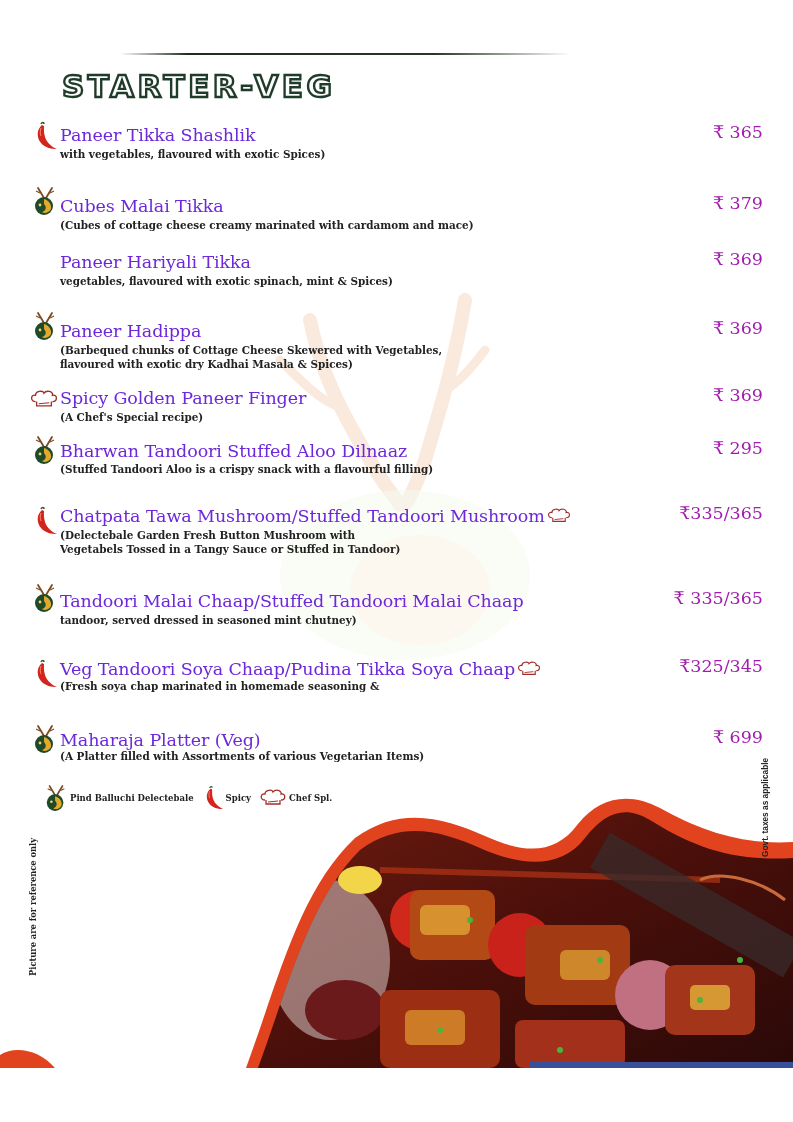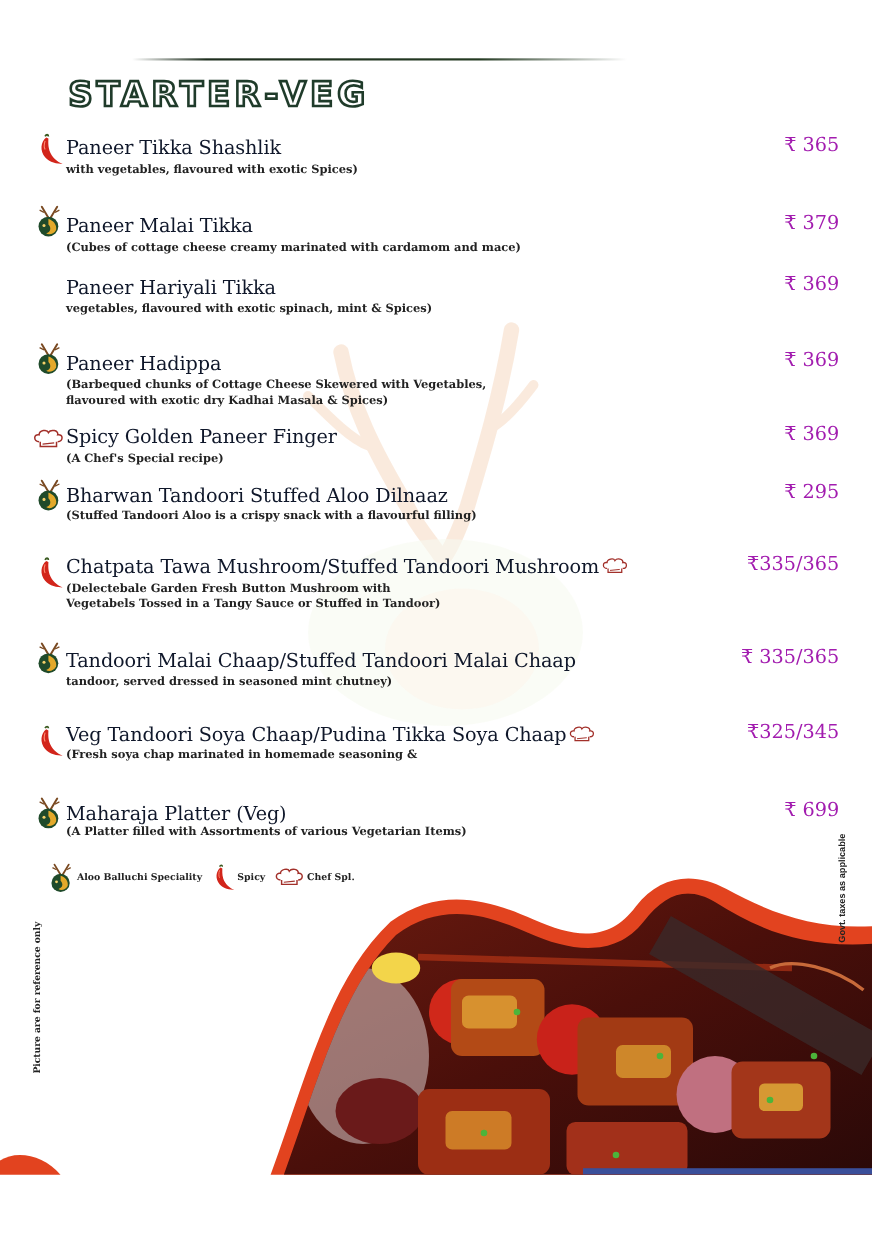--- a/index.html
+++ b/index.html
@@ -19,21 +19,21 @@
     color: #ffffff;
     -webkit-text-stroke: 2.4px #1f3b2a;
     text-shadow: 0 0 0 #1f3b2a;
     text-align: center;
   }
 
   .item { position: absolute; left: 0; width: 793px; }
   .item .icon { position: absolute; left: 32px; width: 26px; height: 30px; }
   .item .name {
     position: absolute; left: 60px; top: 0;
-    font-family: "DejaVu Serif", serif; font-size: 17.5px; color: #0f172a; white-space: nowrap; letter-spacing: -0.1px;
+    font-family: "DejaVu Serif", serif; font-size: 17.5px; color: #6d28d9; white-space: nowrap; letter-spacing: -0.1px;
   }
   .item .desc {
     position: absolute; left: 60px; top: 22px;
     font-family: "DejaVu Serif", serif; font-size: 10.4px; font-weight: bold; line-height: 14px; color: #222; white-space: nowrap;
   }
   .item .price {
     position: absolute; right: 30px; top: -3px;
     font-family: "DejaVu Serif", serif; font-size: 17.5px; color: #a21caf; white-space: nowrap;
   }
   .inline-chef { display: inline-block; width: 26px; height: 16px; vertical-align: -2px; margin-left: 1px; }
@@ -103,21 +103,21 @@
   <div class="desc">
     <div>with vegetables, flavoured with exotic Spices)</div>
   </div>
   <div class="price">₹ 365</div>
 </div>
 
 <div class="item" style="top:196px">
   <svg class="icon" style="top:-10px">
       <use href="#sym-speciality"></use>
     </svg>
-  <div class="name">Paneer Malai Tikka</div>
+  <div class="name">Cubes Malai Tikka</div>
   <div class="desc">
     <div>(Cubes of cottage cheese creamy marinated with cardamom and mace)</div>
   </div>
   <div class="price">₹ 379</div>
 </div>
 
 <div class="item" style="top:252px">
   <div class="name">Paneer Hariyali Tikka</div>
   <div class="desc">
     <div>vegetables, flavoured with exotic spinach, mint &amp; Spices)</div>
@@ -210,21 +210,21 @@
     <div>(A Platter filled with Assortments of various Vegetarian Items)</div>
   </div>
   <div class="price">₹ 699</div>
 </div>
 
 <div class="legend">
   <div class="lg">
     <svg width="24" height="28" viewBox="0 0 26 30">
         <use href="#sym-speciality"></use>
       </svg>
-    <span class="lg-text">Aloo Balluchi Speciality</span>
+    <span class="lg-text">Pind Balluchi Delectebale</span>
   </div>
   <div class="lg">
     <svg width="22" height="26" viewBox="0 0 26 30">
         <use href="#sym-chili"></use>
       </svg>
     <span class="lg-text">Spicy</span>
   </div>
   <div class="lg">
     <svg width="28" height="18" viewBox="0 0 28 18">
         <use href="#sym-chef"></use>

